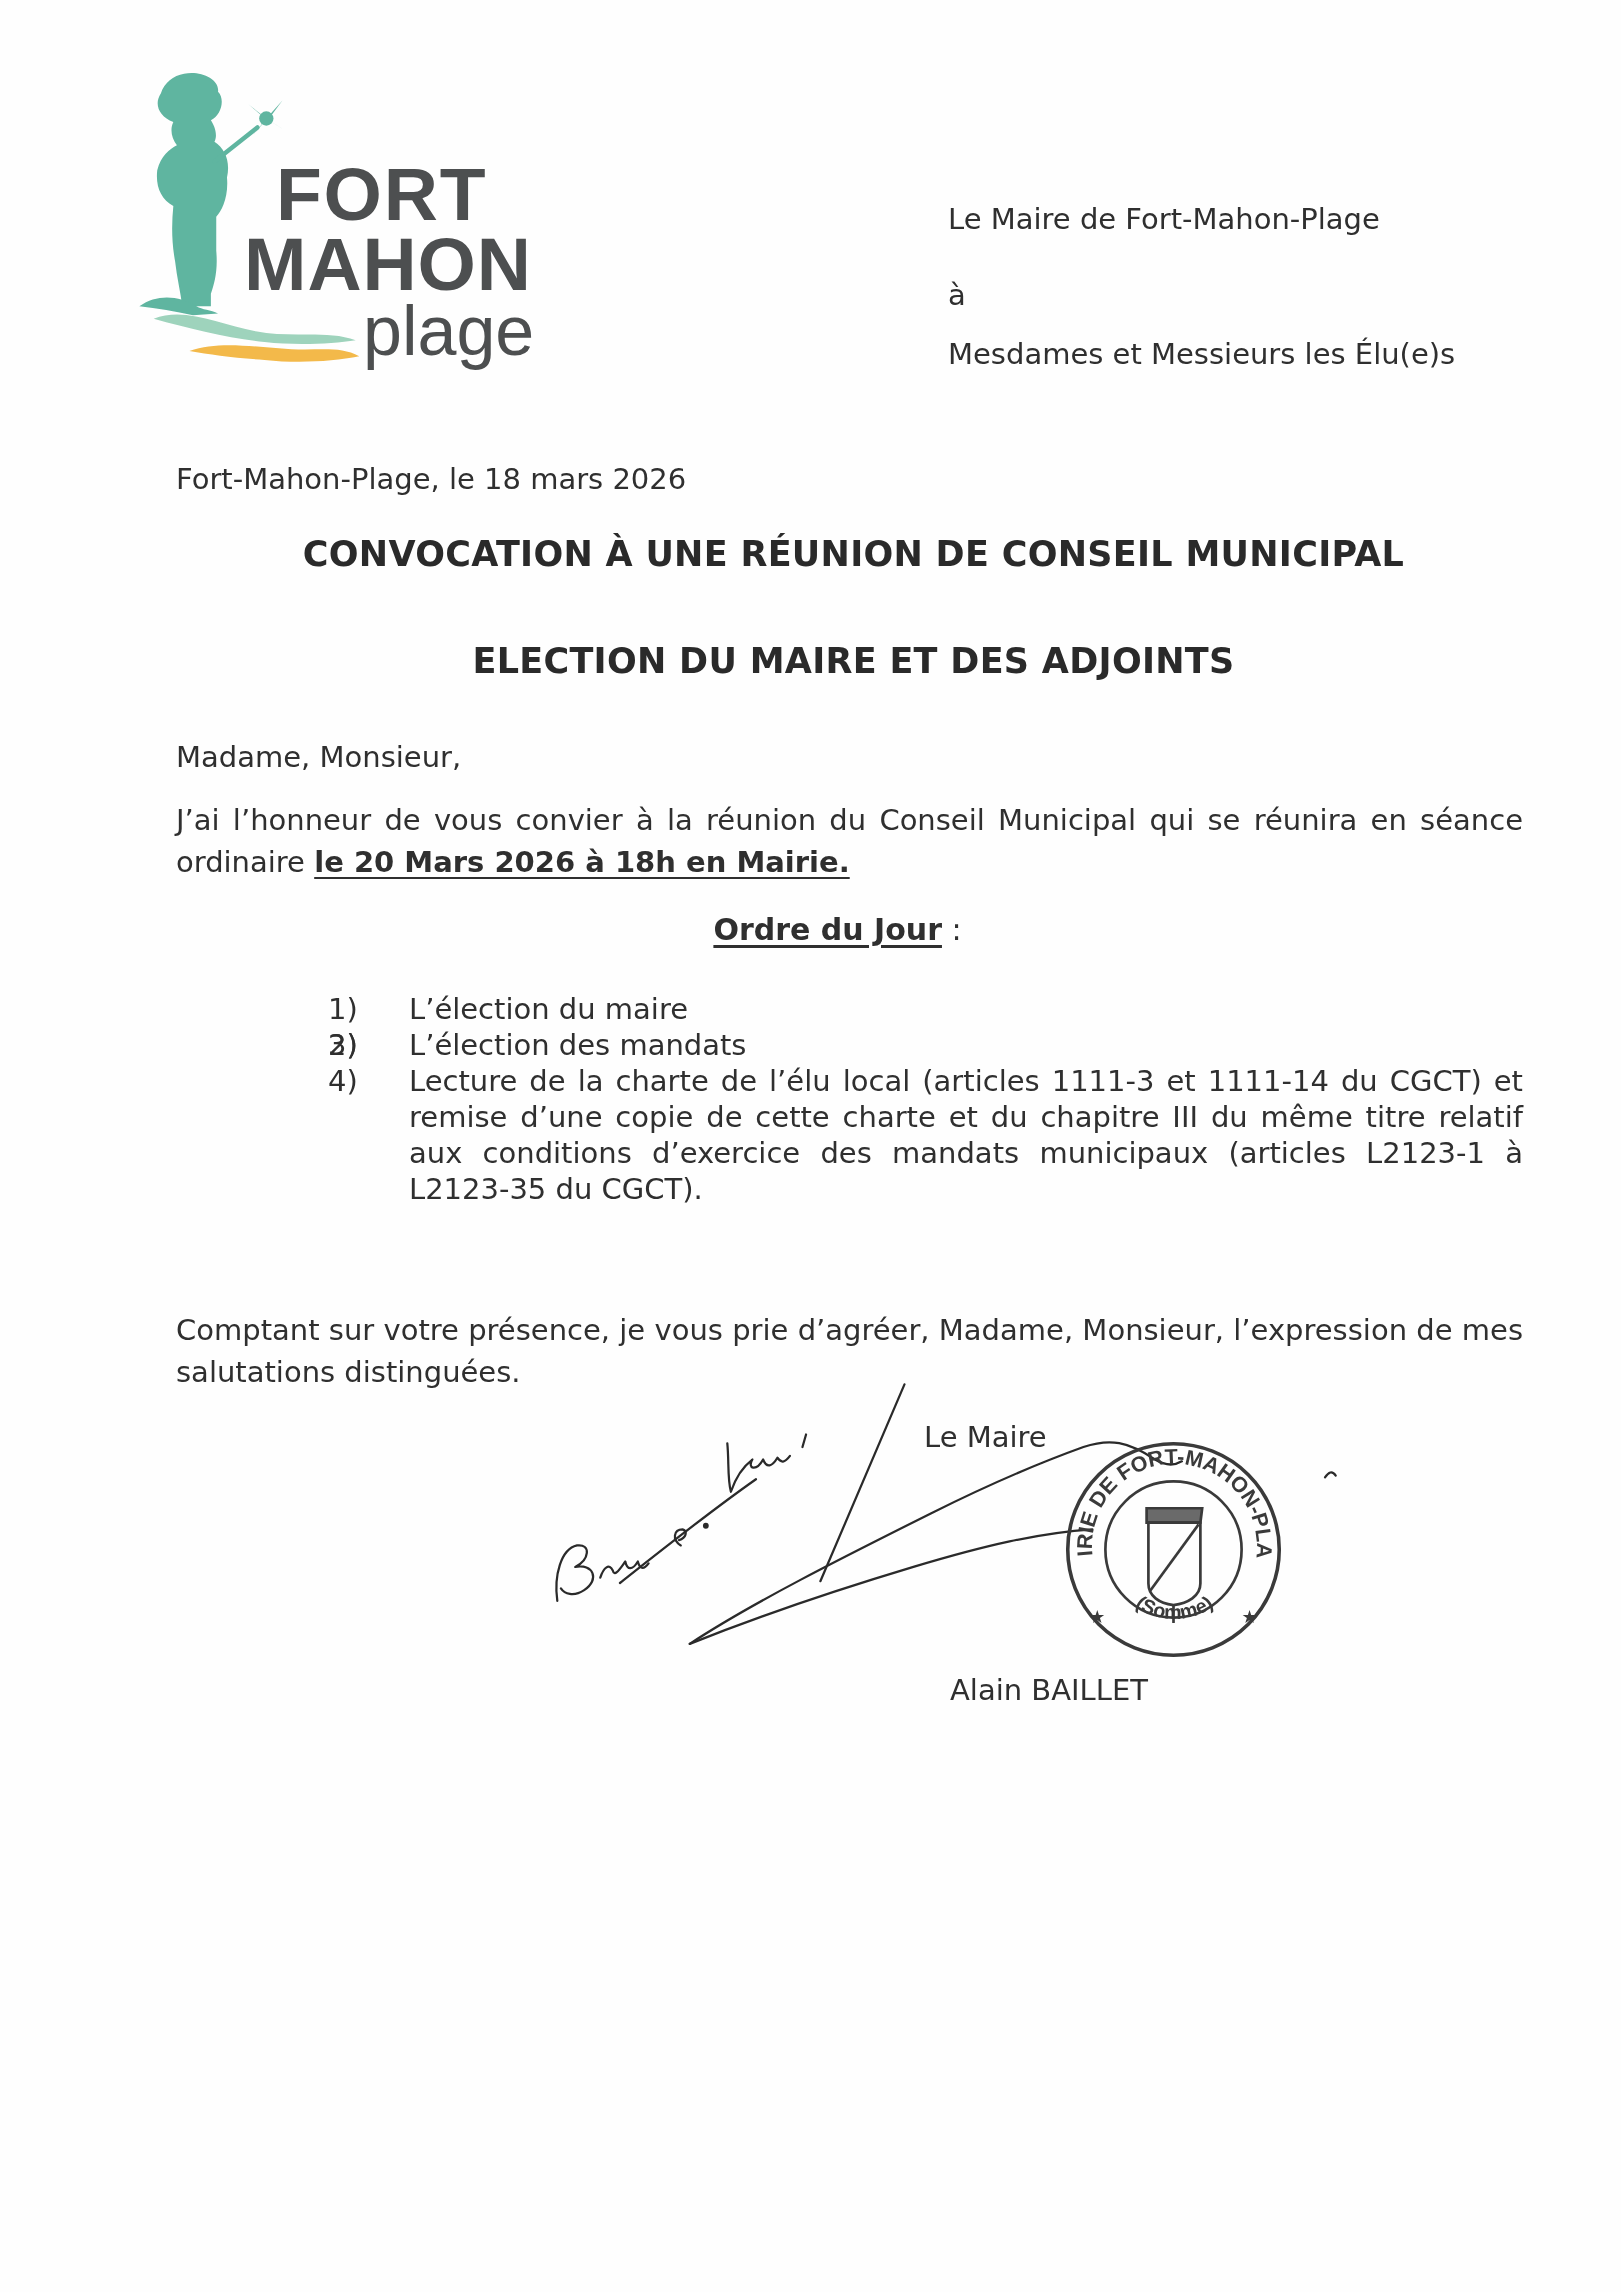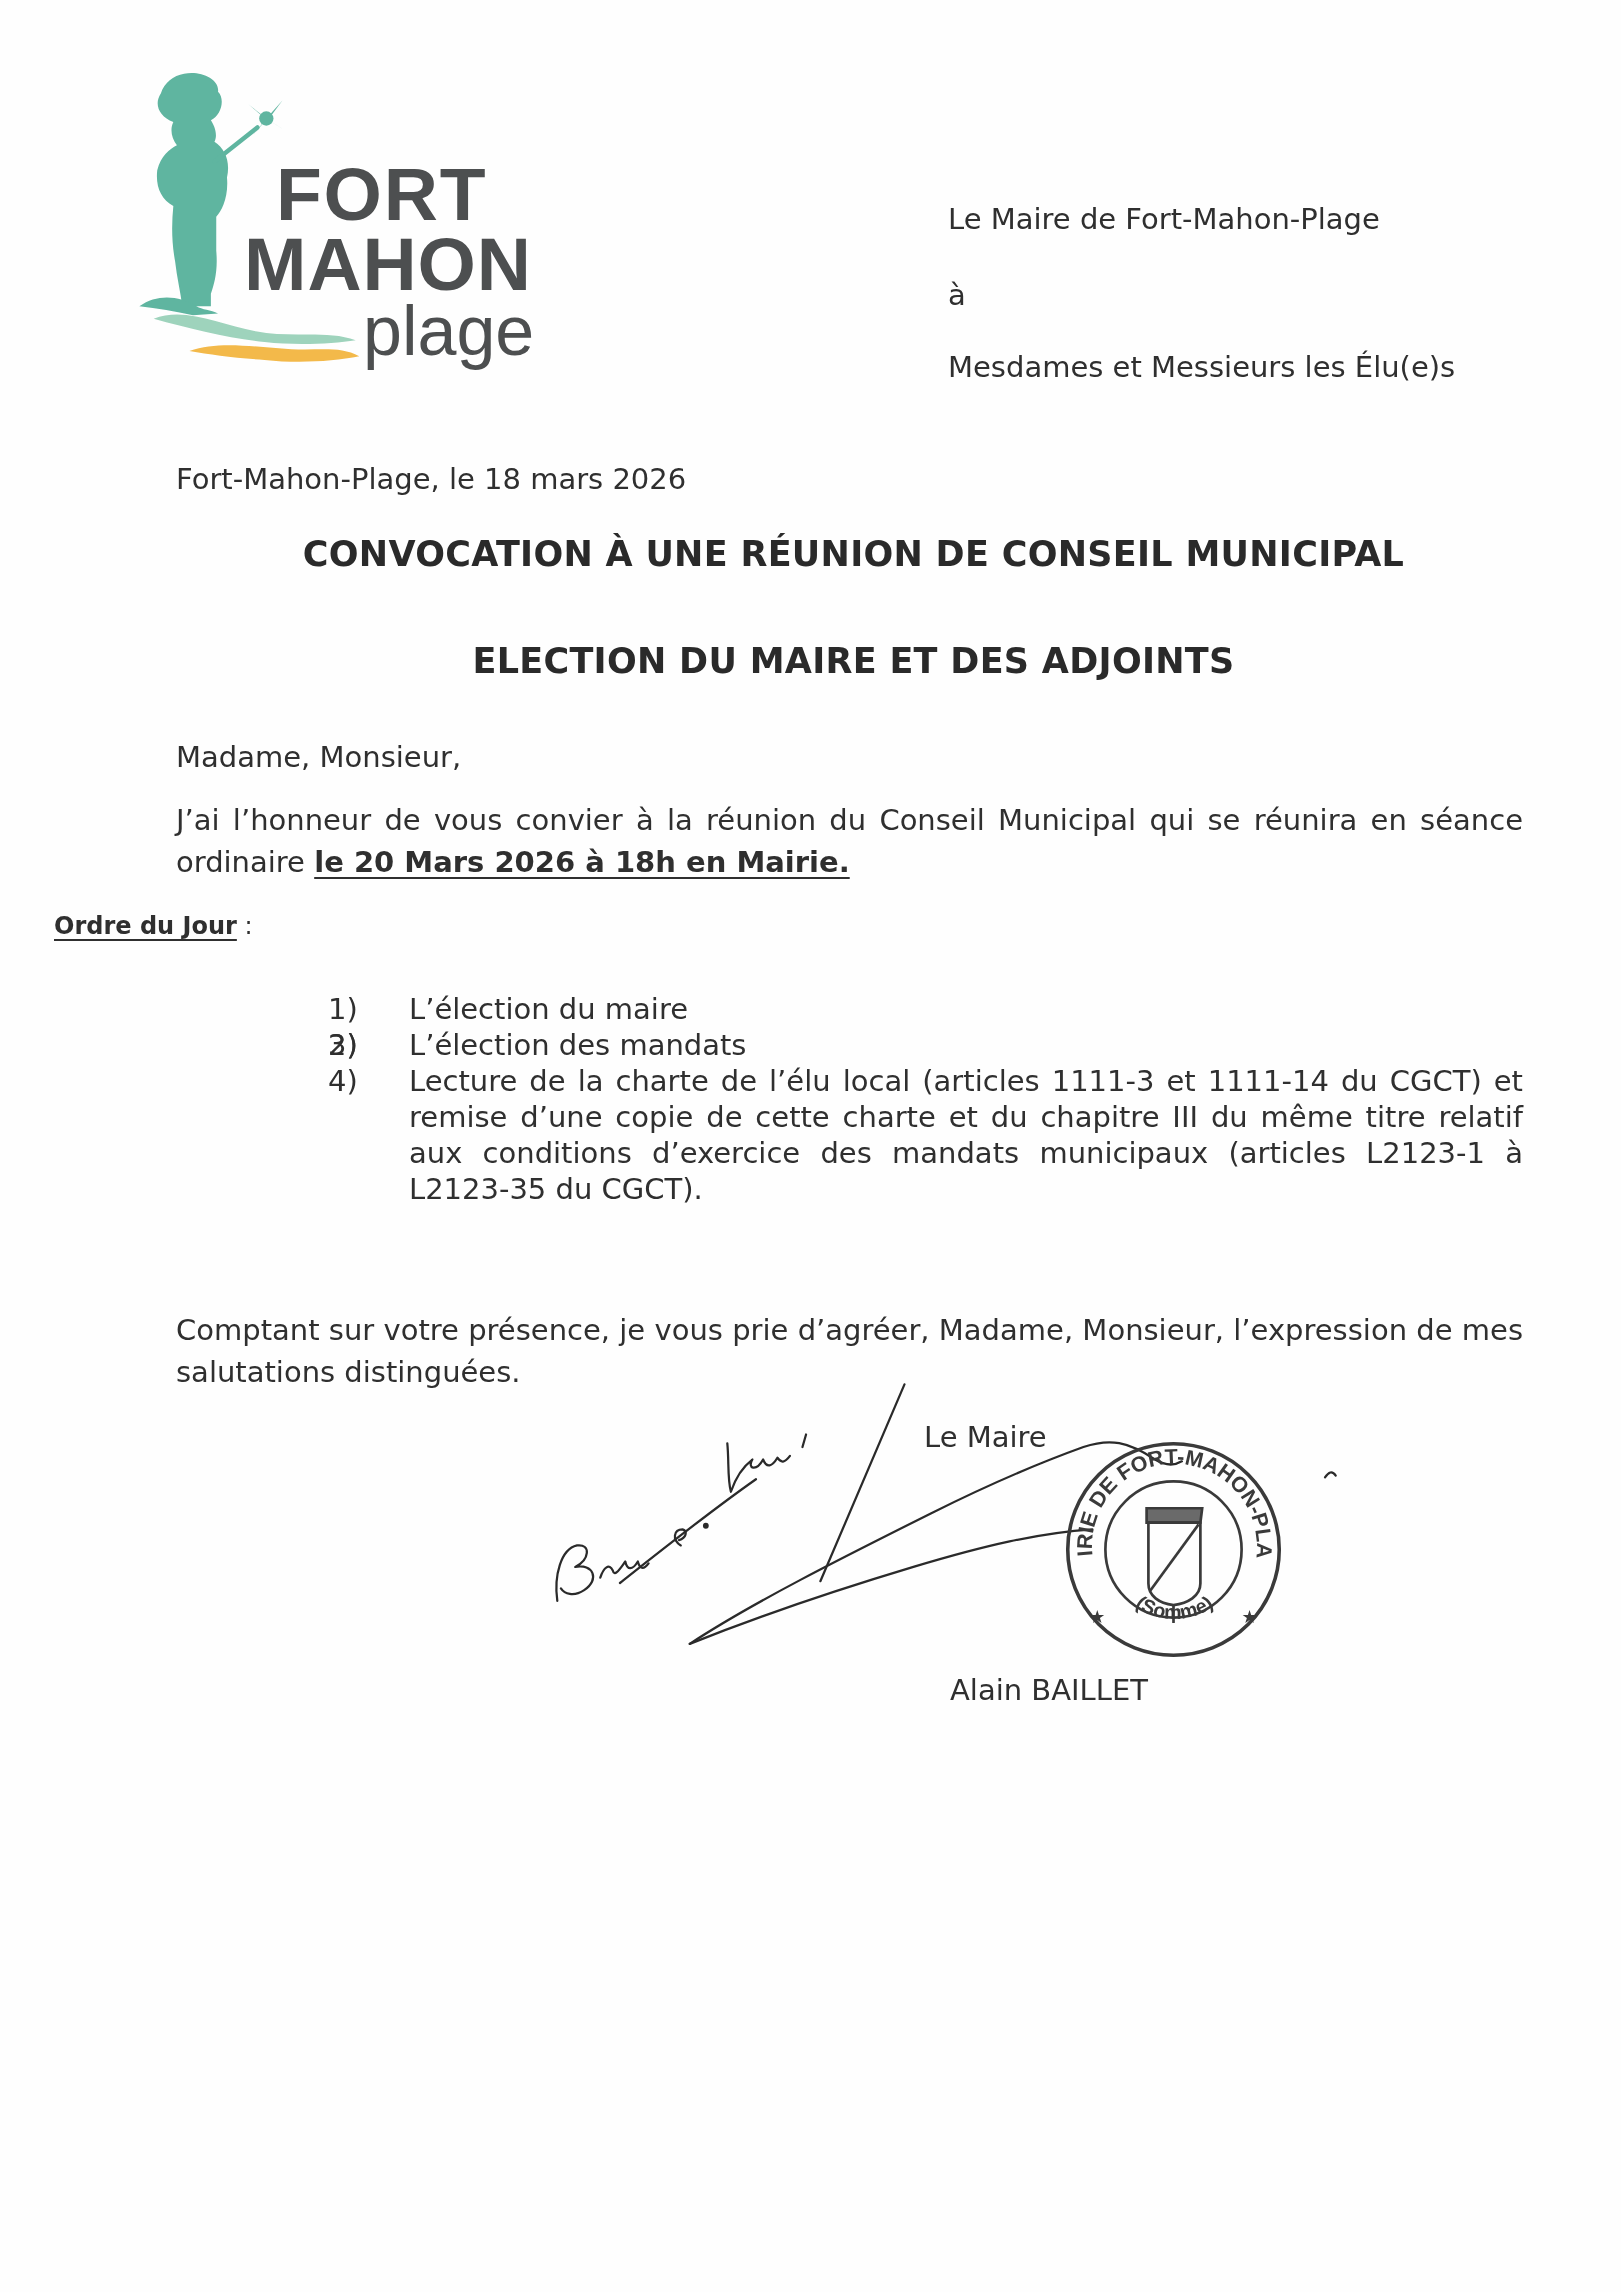--- a/index.html
+++ b/index.html
@@ -11,35 +11,35 @@
   .logo { position: absolute; left: 121px; top: 72px; width: 448px; height: 304px; }
   .logo-text { position: absolute; font-family: "Liberation Sans", sans-serif; color: #4d4f50; line-height: 1; }
   .logo-fort  { left: 155px; top: 85px;  font-size: 75px; font-weight: 700; letter-spacing: 1.8px; }
   .logo-mahon { left: 123px; top: 155px; font-size: 75px; font-weight: 700; letter-spacing: 0.9px; }
   .logo-plage { left: 242px; top: 224px; font-size: 70px; font-weight: 400; }
 
   
   .addr { position: absolute; left: 948px; font-size: 29px; color: #2f2f2f; }
   .addr-from { top: 202px; }
   .addr-to   { top: 278px; }
-  .addr-dest { top: 350px; }
+  .addr-dest { top: 337px; }
 
   .place-date { position: absolute; left: 176px; top: 462px; font-size: 29px; color: #2f2f2f; }
 
   .title { position: absolute; left: 0; width: 1621px; text-align: center; font-weight: 700;
            font-size: 35px; color: #2a2a2a; letter-spacing: 0.3px; }
   .title-1 { top: 534px; left: 43px; }
   .title-2 { top: 641px; left: 43px; }
 
   .para { position: absolute; left: 176px; width: 1347px; font-size: 29px; line-height: 42px; color: #2f2f2f; text-align: justify; }
   .salutation { top: 736px; }
   .invite { top: 799px; }
   .invite .em { font-weight: 700; text-decoration: underline; text-underline-offset: 4.5px; }
 
-  .agenda-heading { position: absolute; left: 0; width: 1621px; top: 912px; font-size: 24px; color: #2f2f2f; padding-left: 54px; box-sizing: border-box; }
+  .agenda-heading { position: absolute; left: 0; width: 1621px; text-align: center; top: 912px; font-size: 30px; color: #2f2f2f; padding-left: 54px; box-sizing: border-box; }
   .agenda-heading .h { font-weight: 700; text-decoration: underline; text-underline-offset: 4.5px; }
 
   .agenda { position: absolute; left: 328px; top: 991px; width: 1195px; font-size: 29px; line-height: 36px; color: #2f2f2f; margin: 0; padding: 0; list-style: none; }
   .agenda li { position: relative; padding-left: 81px; text-align: justify; }
   .agenda .num { position: absolute; left: 0; top: 0; }
 
   .closing { top: 1309px; line-height: 42px; }
 
   .sig-title { position: absolute; left: 924px; top: 1420px; font-size: 29px; color: #2f2f2f; }
   .sig-name  { position: absolute; left: 950px; top: 1673px; font-size: 29px; color: #2f2f2f; }

